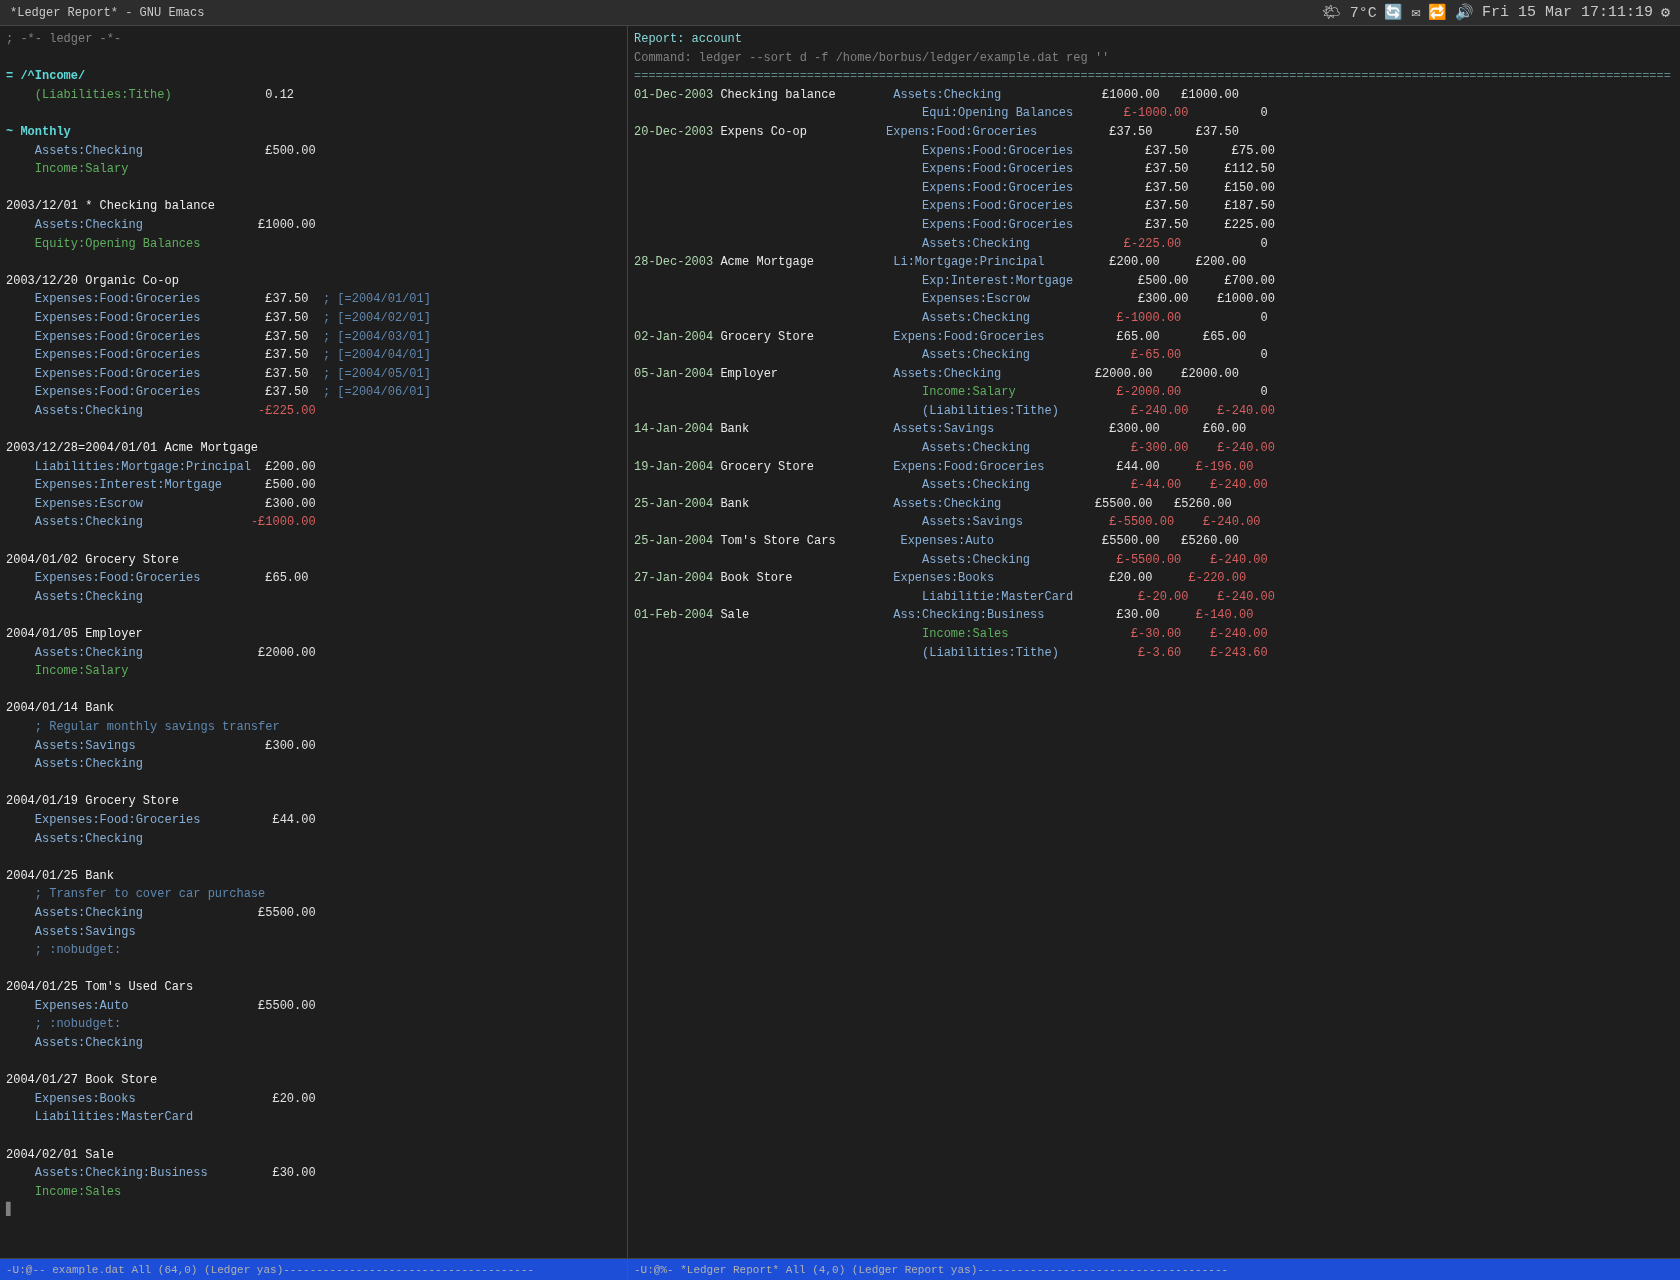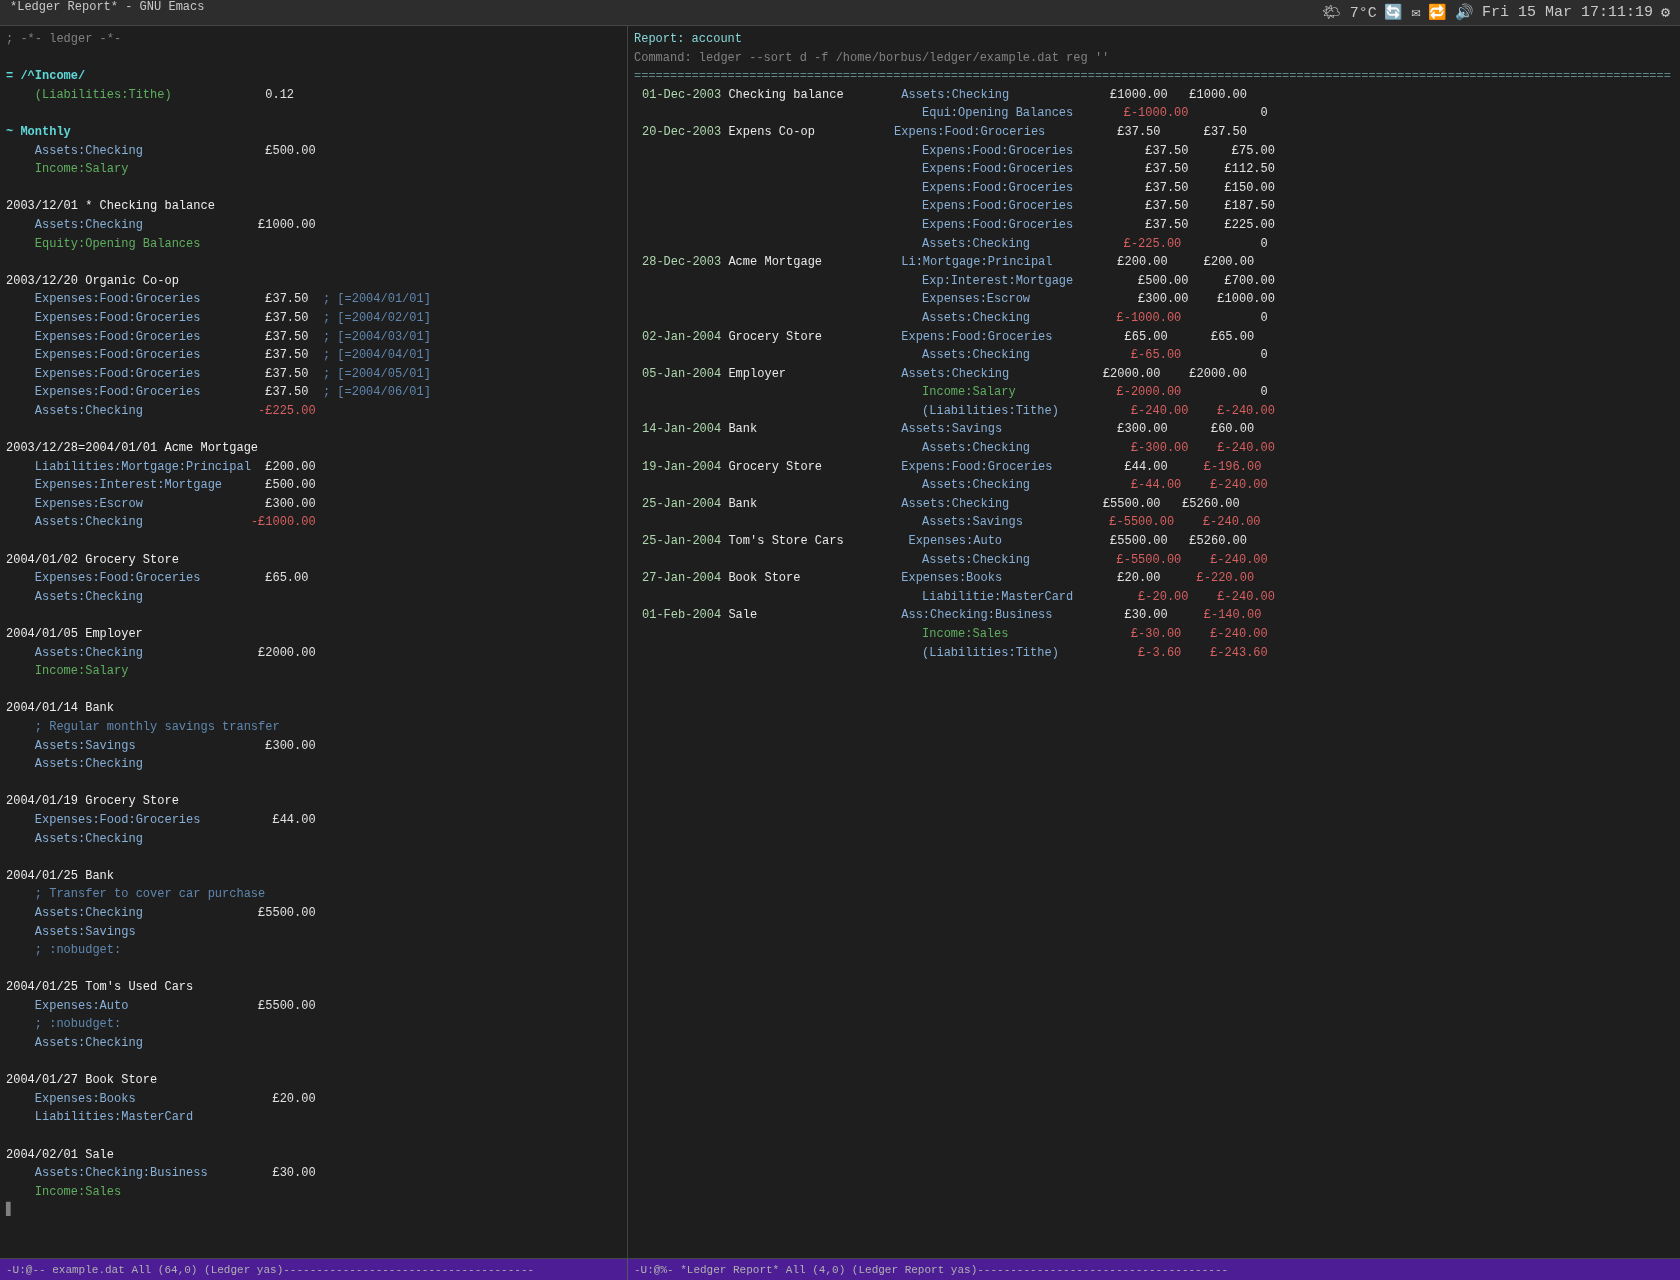--- a/index.html
+++ b/index.html
@@ -10,20 +10,21 @@
       font-size: 12px;
       width: 1680px;
       height: 1280px;
       overflow: hidden;
     }
     #title-bar {
       background: #2d2d2d;
       color: #c8c8c8;
       height: 26px;
       display: flex;
+      align-items: center;
       justify-content: space-between;
       padding: 0 10px;
       border-bottom: 1px solid #444;
     }
     #title-bar .title {
       font-size: 12px;
     }
     #title-bar .right-icons {
       display: flex;
       align-items: center;
@@ -47,21 +48,21 @@
     #right-pane {
       flex: 1;
       background: #1e1e1e;
       overflow: hidden;
       padding: 4px 6px;
       white-space: pre;
       font-size: 12px;
       line-height: 1.55;
     }
     #status-bar {
-      background: #4c1d95;
+      background: #1d4ed8;
       height: 22px;
       display: flex;
       align-items: flex-end;
       font-size: 11px;
       border-top: 1px solid #444;
     }
     #status-left {
       width: 628px;
       border-right: 1px solid #555;
       padding: 0 6px;
@@ -79,21 +80,21 @@
       align-items: center;
     }
     .c-green { color: #5faf5f; }
     .c-cyan { color: #5fd7d7; font-weight: bold; }
     .c-white { color: #e8e8e8; font-family: Liberation Mono, monospace; }
     .c-gray { color: #808080; }
     .c-bright { color: #eeeeee; }
     span.amount-red { color: #d75f5f; }
     span.amount-white { color: #e0e0e0; }
     span.comment { color: #5f87af; }
-    span.date { color: #afd7af; margin-left: 8px; }
+    span.date { color: #afd7af; }
     span.account-blue { color: #87afd7; }
     span.account-green { color: #5faf5f; }
     span.header-line { color: #5f8787; }
     span.report-title { color: #87d7d7; }
   </style>
 </head>
 <body>
 
 <div id="title-bar">
   <span class="title">*Ledger Report* - GNU Emacs</span>

